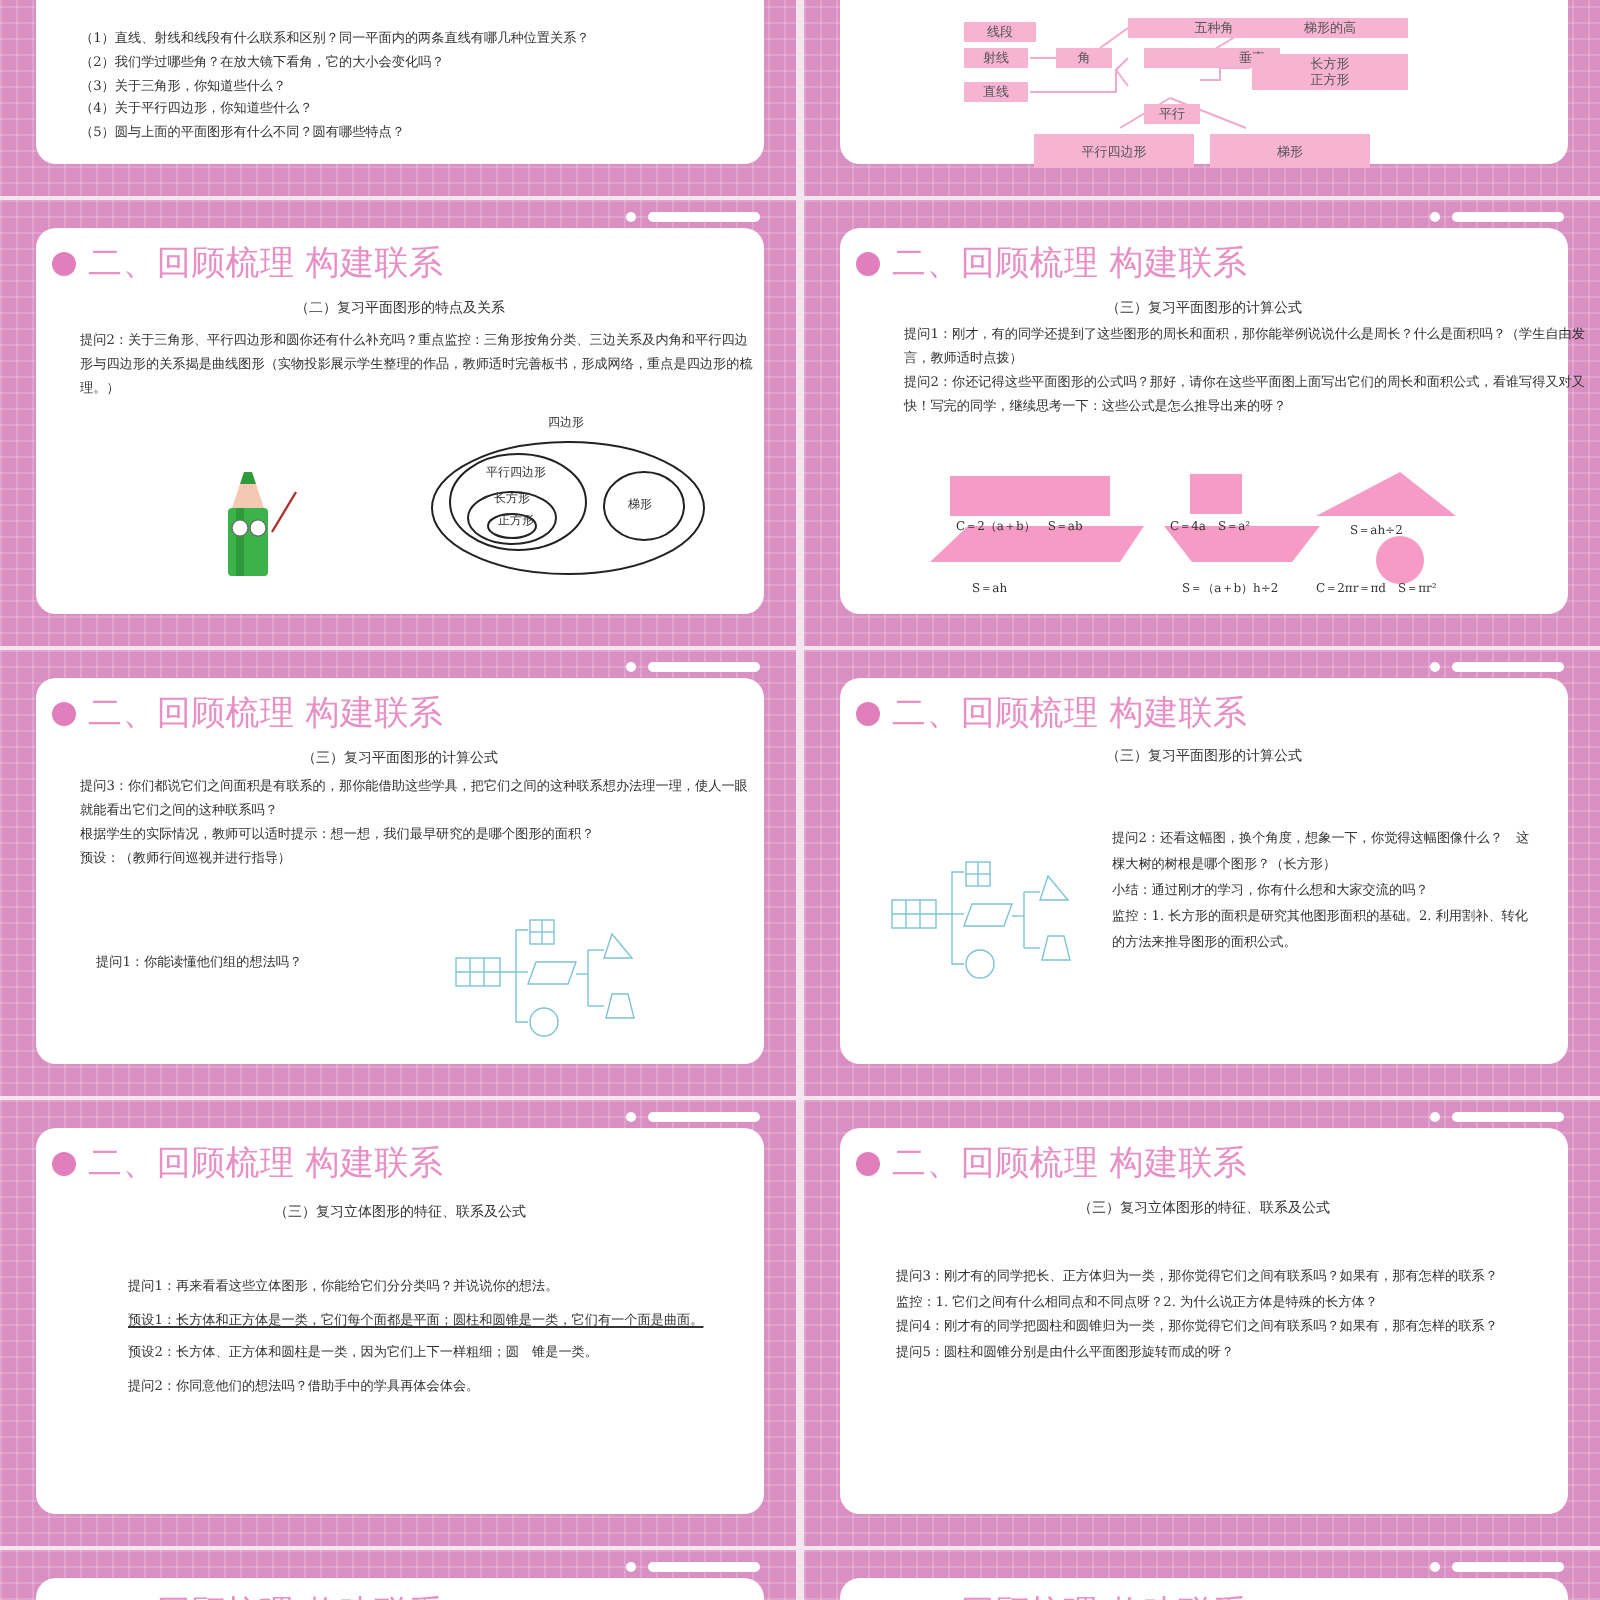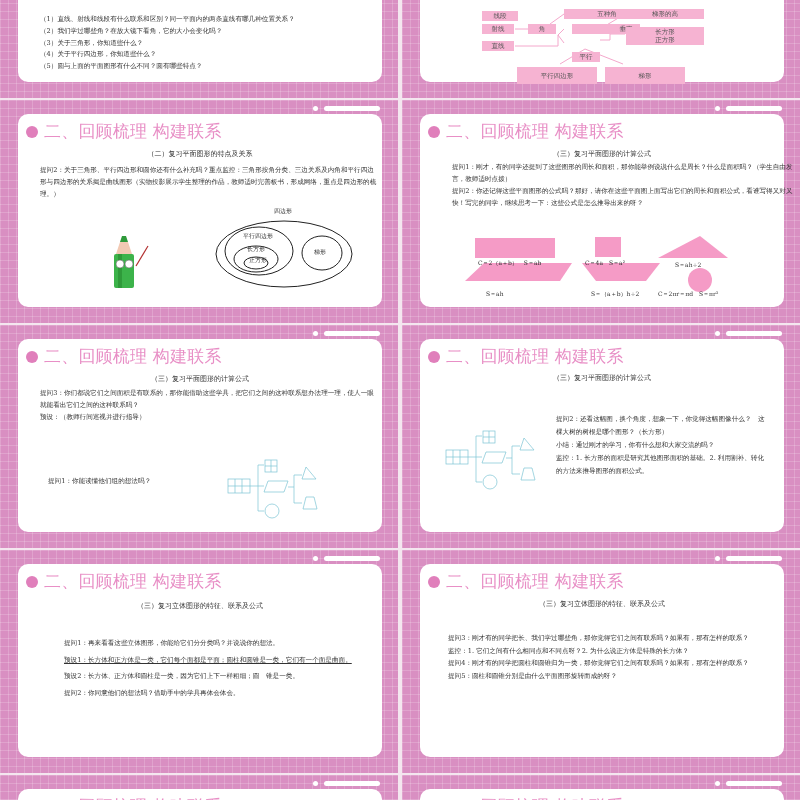--- a/index.html
+++ b/index.html
@@ -133,20 +133,21 @@
   <div class="pdot"></div>
     <div class="pill"></div>
   <div class="card">
     <div class="hdr">
         <span class="circ"></span>
         <span class="t">二、回顾梳理 构建联系</span>
       </div>
     <div class="sub" style="top:35px;">（三）复习平面图形的计算公式</div>
     <div class="txt" style="left:22px;top:48px;width:340px;">
       <p>提问3：你们都说它们之间面积是有联系的，那你能借助这些学具，把它们之间的这种联系想办法理一理，使人一眼就能看出它们之间的这种联系吗？</p>
+      <p>根据学生的实际情况，教师可以适时提示：想一想，我们最早研究的是哪个图形的面积？</p>
       <p>预设：（教师行间巡视并进行指导）</p>
     </div>
     <div class="txt" style="left:30px;top:136px;">提问1：你能读懂他们组的想法吗？</div>
     <svg width="110" height="70" style="position:absolute;left:208px;top:120px;">
       <g stroke="#7cc4d4" stroke-width=".7" fill="none">
         <rect x="2" y="20" width="22" height="14"></rect>
           <line x1="9" y1="20" x2="9" y2="34"></line>
           <line x1="16" y1="20" x2="16" y2="34"></line>
           <line x1="2" y1="27" x2="24" y2="27"></line>
         <polyline points="24,27 32,27 32,6 38,6"></polyline>
@@ -228,21 +229,21 @@
 <div class="slide" style="left:402px;top:550px;">
   <div class="pdot"></div>
     <div class="pill"></div>
   <div class="card">
     <div class="hdr">
         <span class="circ"></span>
         <span class="t">二、回顾梳理 构建联系</span>
       </div>
     <div class="sub" style="top:35px;">（三）复习立体图形的特征、联系及公式</div>
     <div class="txt" style="left:28px;top:68px;width:320px;line-height:12.5px;">
-      <p>提问3：刚才有的同学把长、我们学过哪些角，那你觉得它们之间有联系吗？如果有，那有怎样的联系？</p>
+      <p>提问3：刚才有的同学把长、正方体归为一类，那你觉得它们之间有联系吗？如果有，那有怎样的联系？</p>
       <p>监控：1. 它们之间有什么相同点和不同点呀？2. 为什么说正方体是特殊的长方体？</p>
       <p>提问4：刚才有的同学把圆柱和圆锥归为一类，那你觉得它们之间有联系吗？如果有，那有怎样的联系？</p>
       <p>提问5：圆柱和圆锥分别是由什么平面图形旋转而成的呀？</p>
     </div>
   </div>
 </div>
 
 <div class="slide" style="left:0;top:775px;">
   <div class="pdot"></div>
     <div class="pill"></div>

